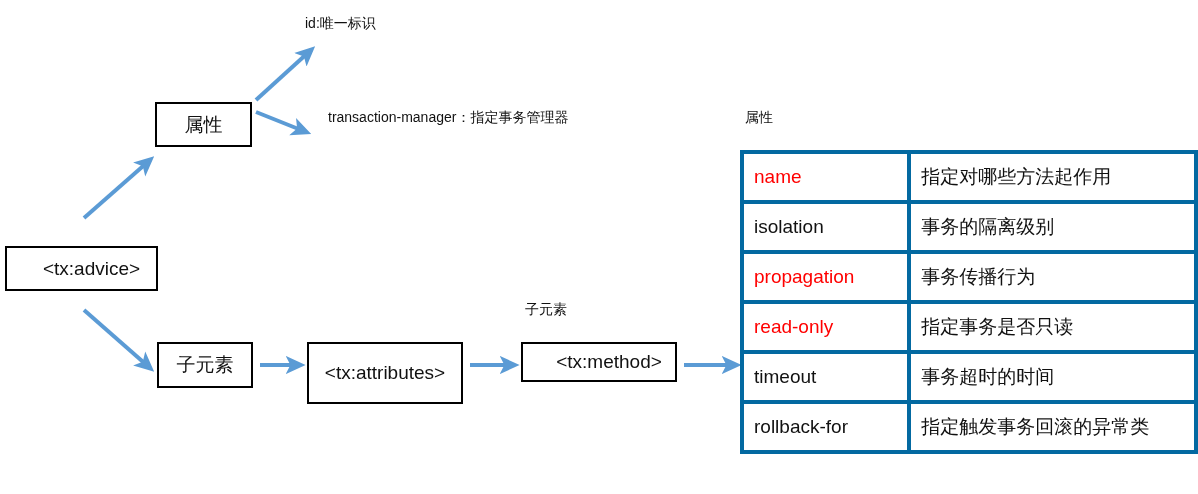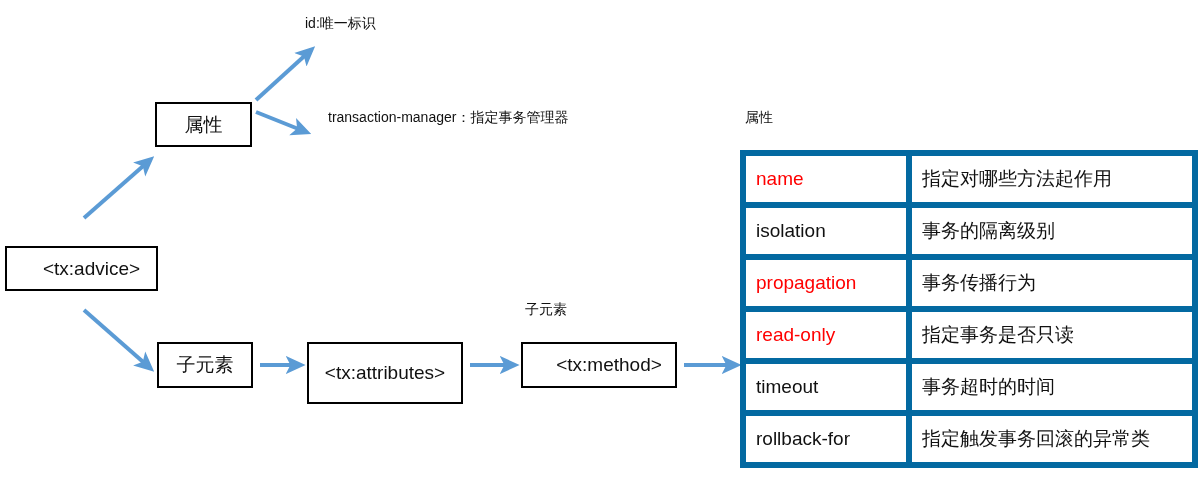--- a/index.html
+++ b/index.html
@@ -45,21 +45,21 @@
     white-space: nowrap;
     line-height: 1.1;
   }
   .attr-table {
     position: absolute;
     border-collapse: collapse;
     table-layout: fixed;
     background: #ffffff;
   }
   .attr-table td {
-    border: 6px solid #0369a1;
+    border: 4px solid #0369a1;
     height: 46px;
     padding: 0 10px;
     font-size: 19px;
     color: #111111;
     white-space: nowrap;
     vertical-align: middle;
   }
   .attr-table td.col-name { width: 167px; }
   .attr-table td.col-desc { width: 282px; }
   .attr-table td.hl { color: #FF0000; }
@@ -96,21 +96,21 @@
   </div>
 
   <div class="node" style="left:157px; top:342px; width:96px; height:46px;">
     <span>子元素</span>
   </div>
 
   <div class="node" style="left:307px; top:342px; width:156px; height:62px;">
     <span>&lt;tx:attributes&gt;</span>
   </div>
 
-  <div class="node" style="left:521px; top:342px; width:156px; height:46px;padding-left:20px;">
+  <div class="node" style="left:521px; top:342px; width:156px; height:40px;padding-left:20px;">
     <span>&lt;tx:method&gt;</span>
   </div>
 
   <div class="plain-label" style="left:305px; top:16px;">id:唯一标识</div>
 
   <div class="plain-label" style="left:328px; top:110px;">transaction-manager：指定事务管理器</div>
 
   <div class="plain-label" style="left:525px; top:302px;">子元素</div>
 
   <div class="plain-label" style="left:745px; top:110px;">属性</div>

